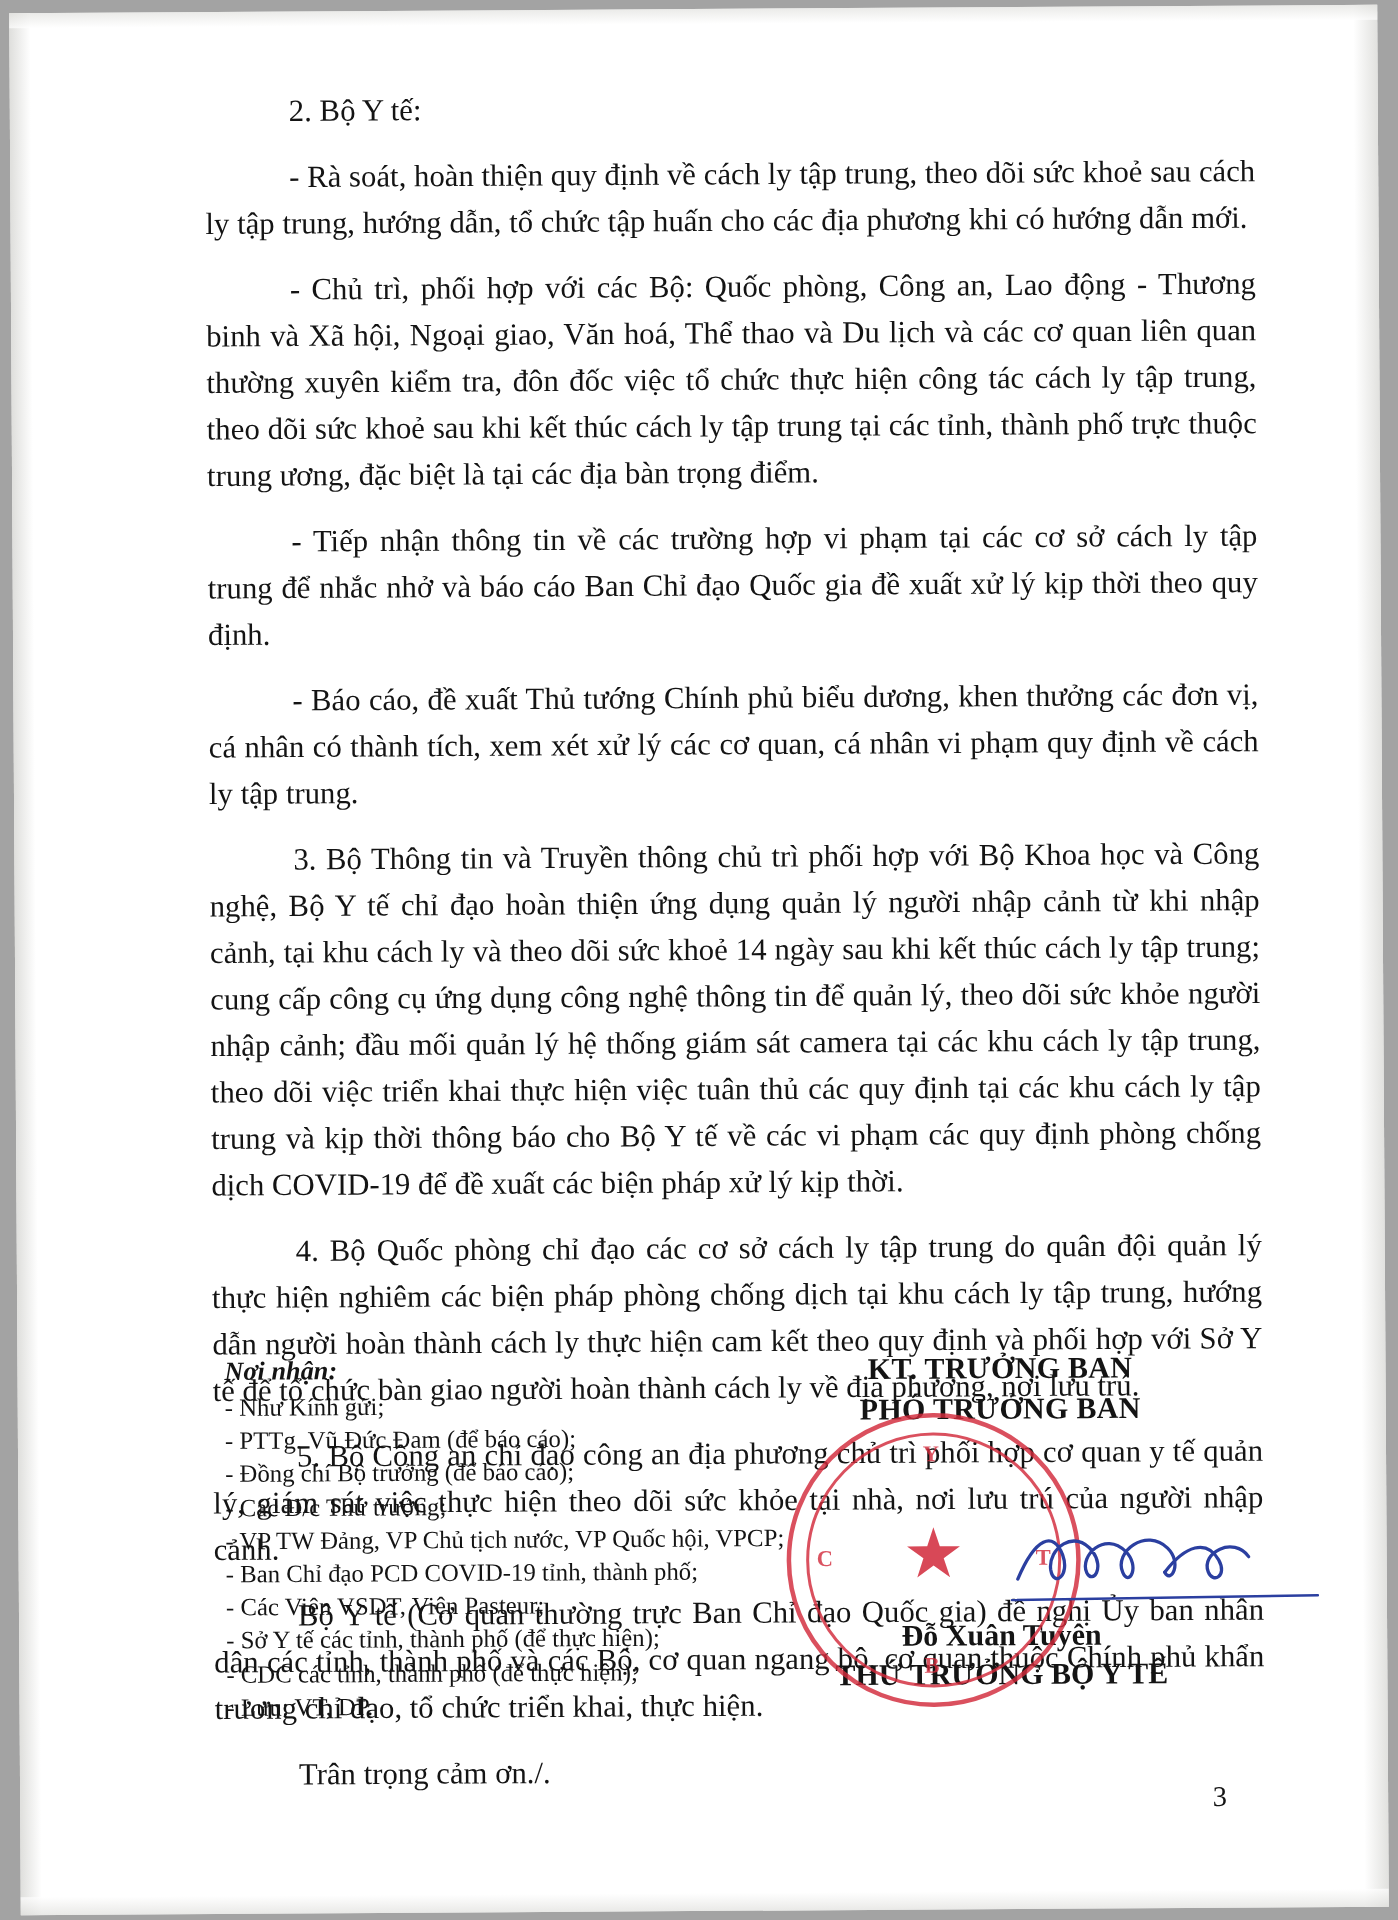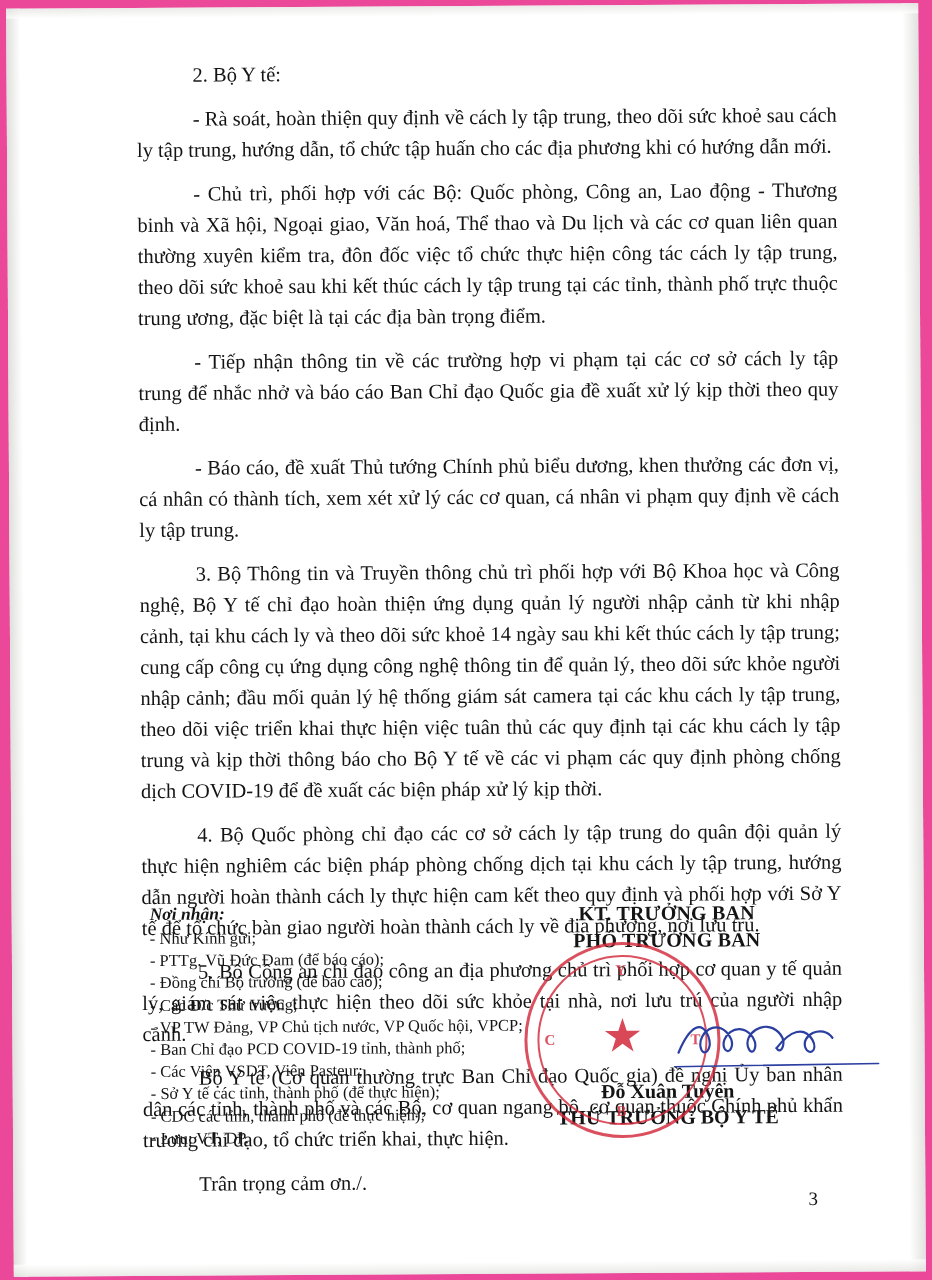--- a/index.html
+++ b/index.html
@@ -16,21 +16,21 @@
     color: #141414;
   }
 
   
   #page-sheet {
     position: absolute;
     left: 0;
     top: 0;
     width: 932px;
     height: 1280px;
-    background: #ec4899;
+    background: #a3a3a3;
   }
 
   #paper {
     position: absolute;
     left: 10px;
     top: 6px;
     width: 912px;
     height: 1268px;
     background: #ffffff;
     transform: rotate(-0.35deg);

